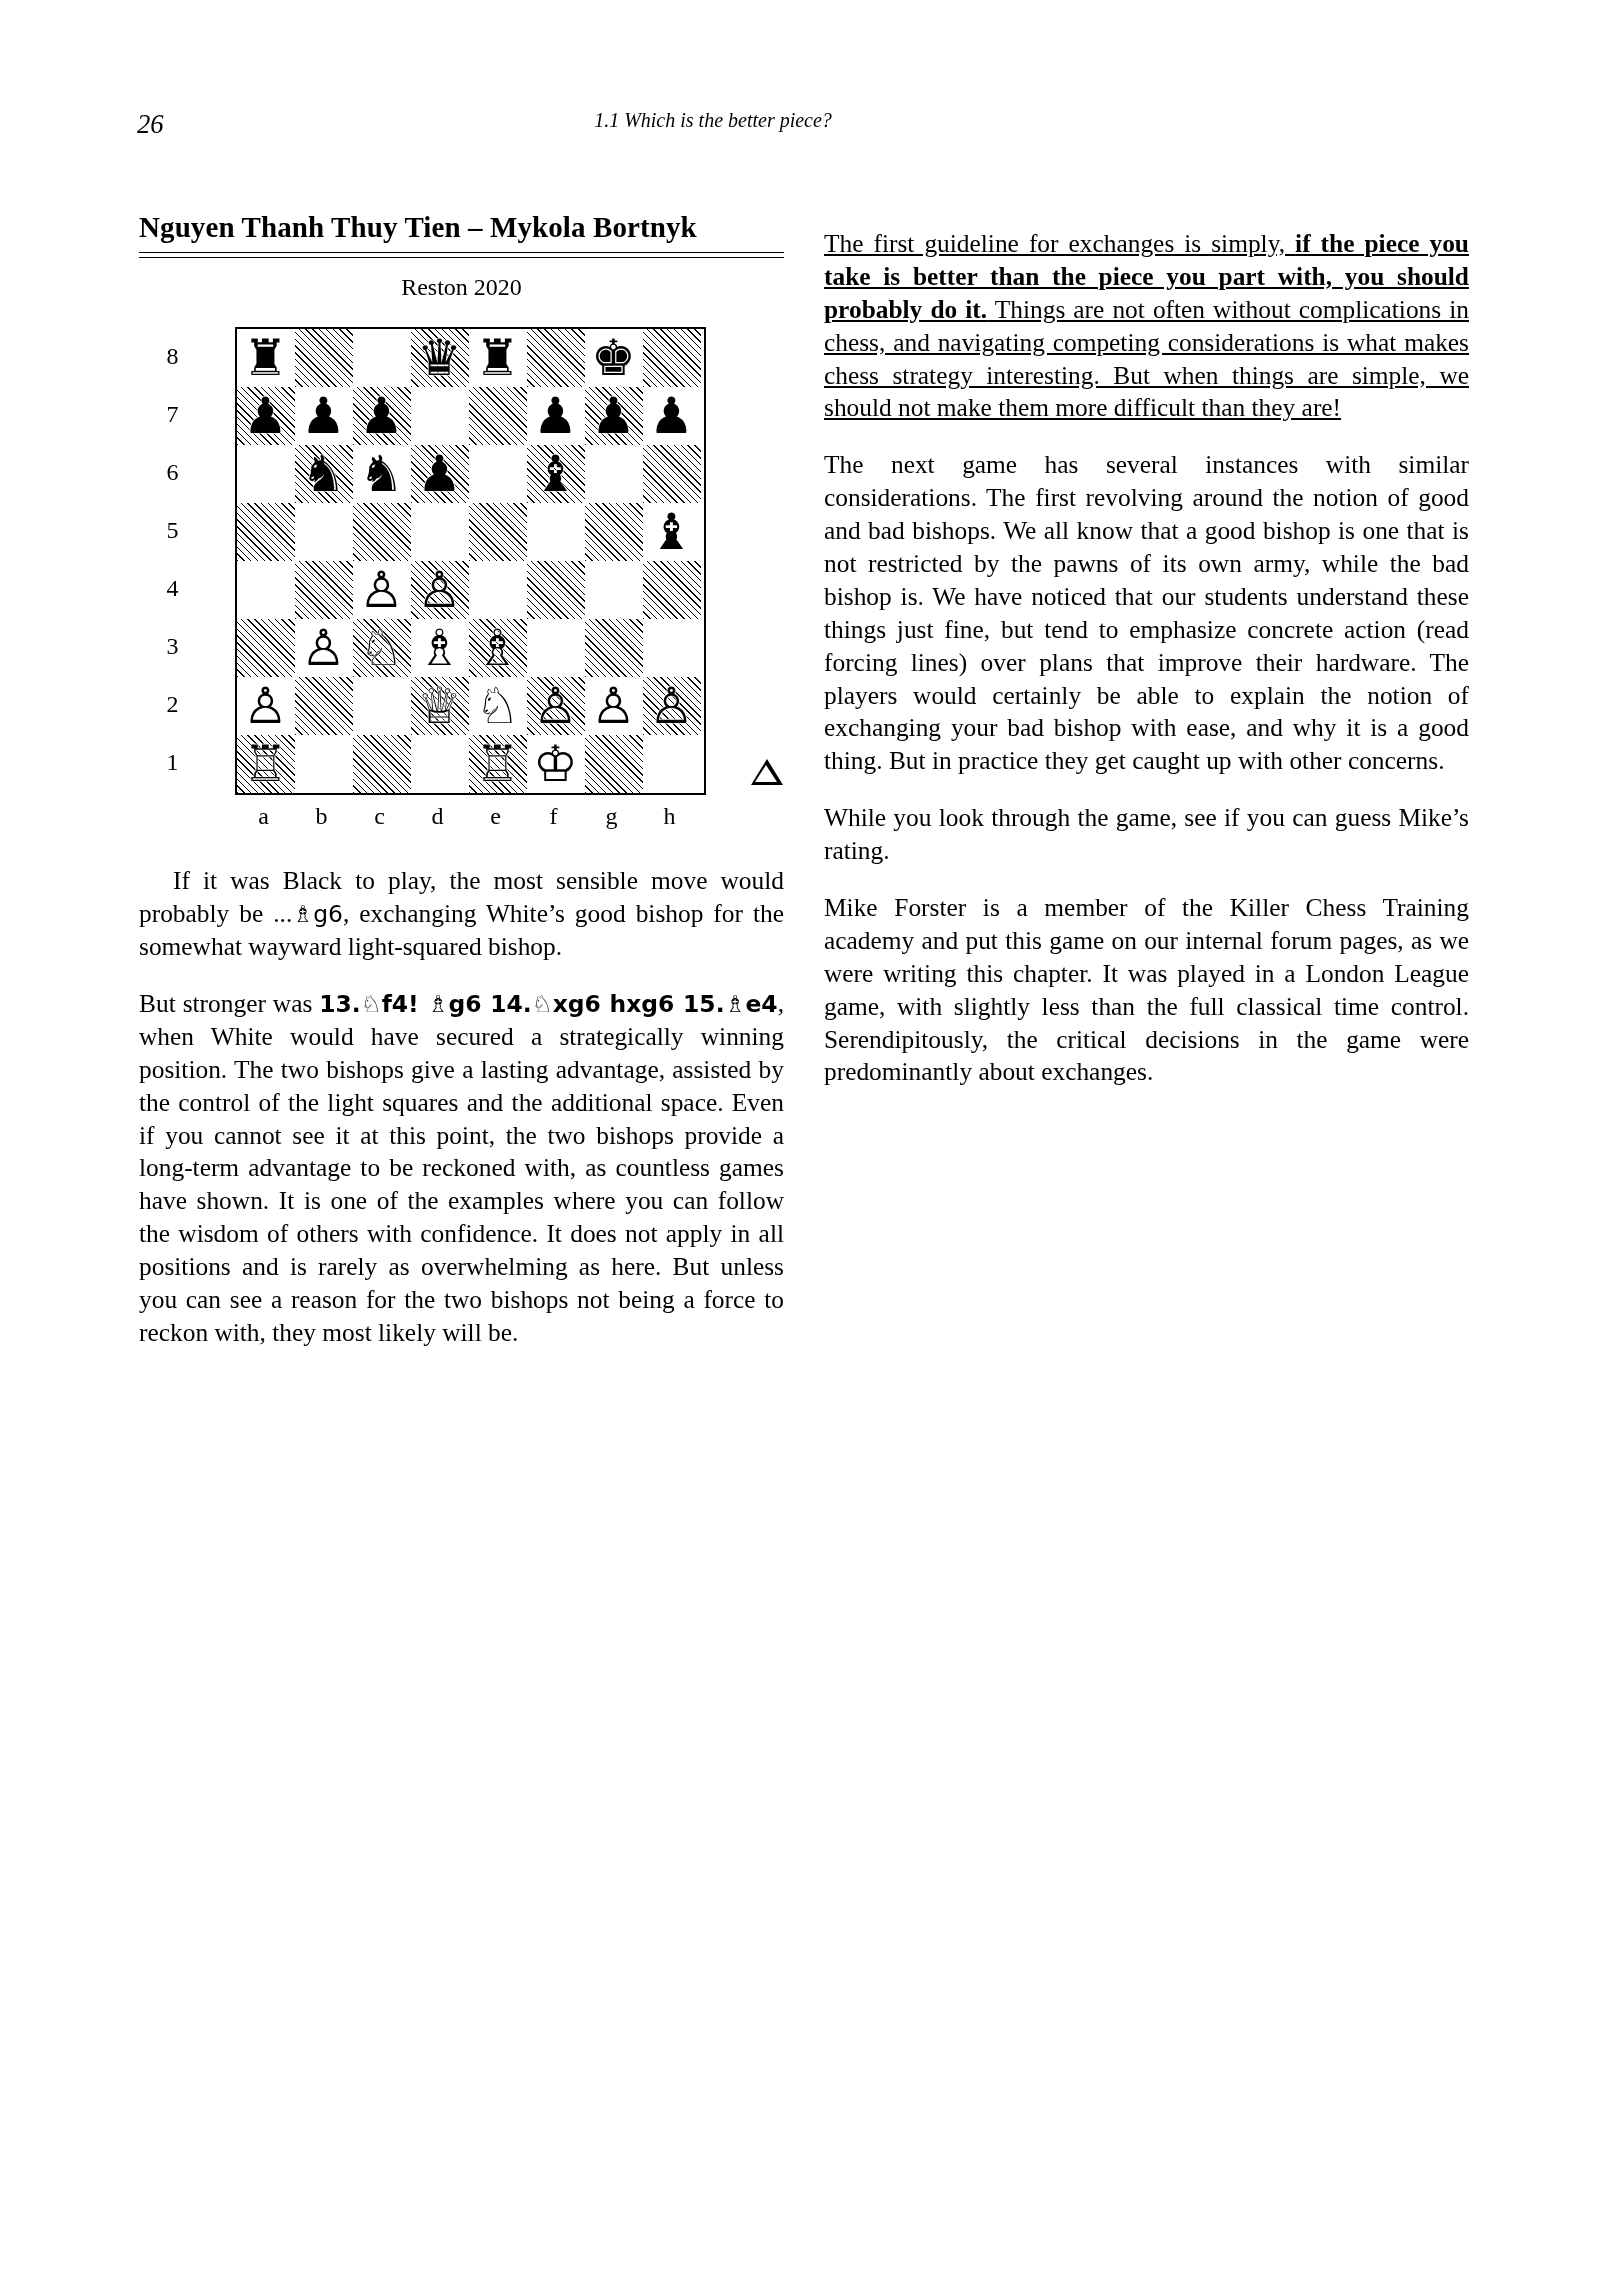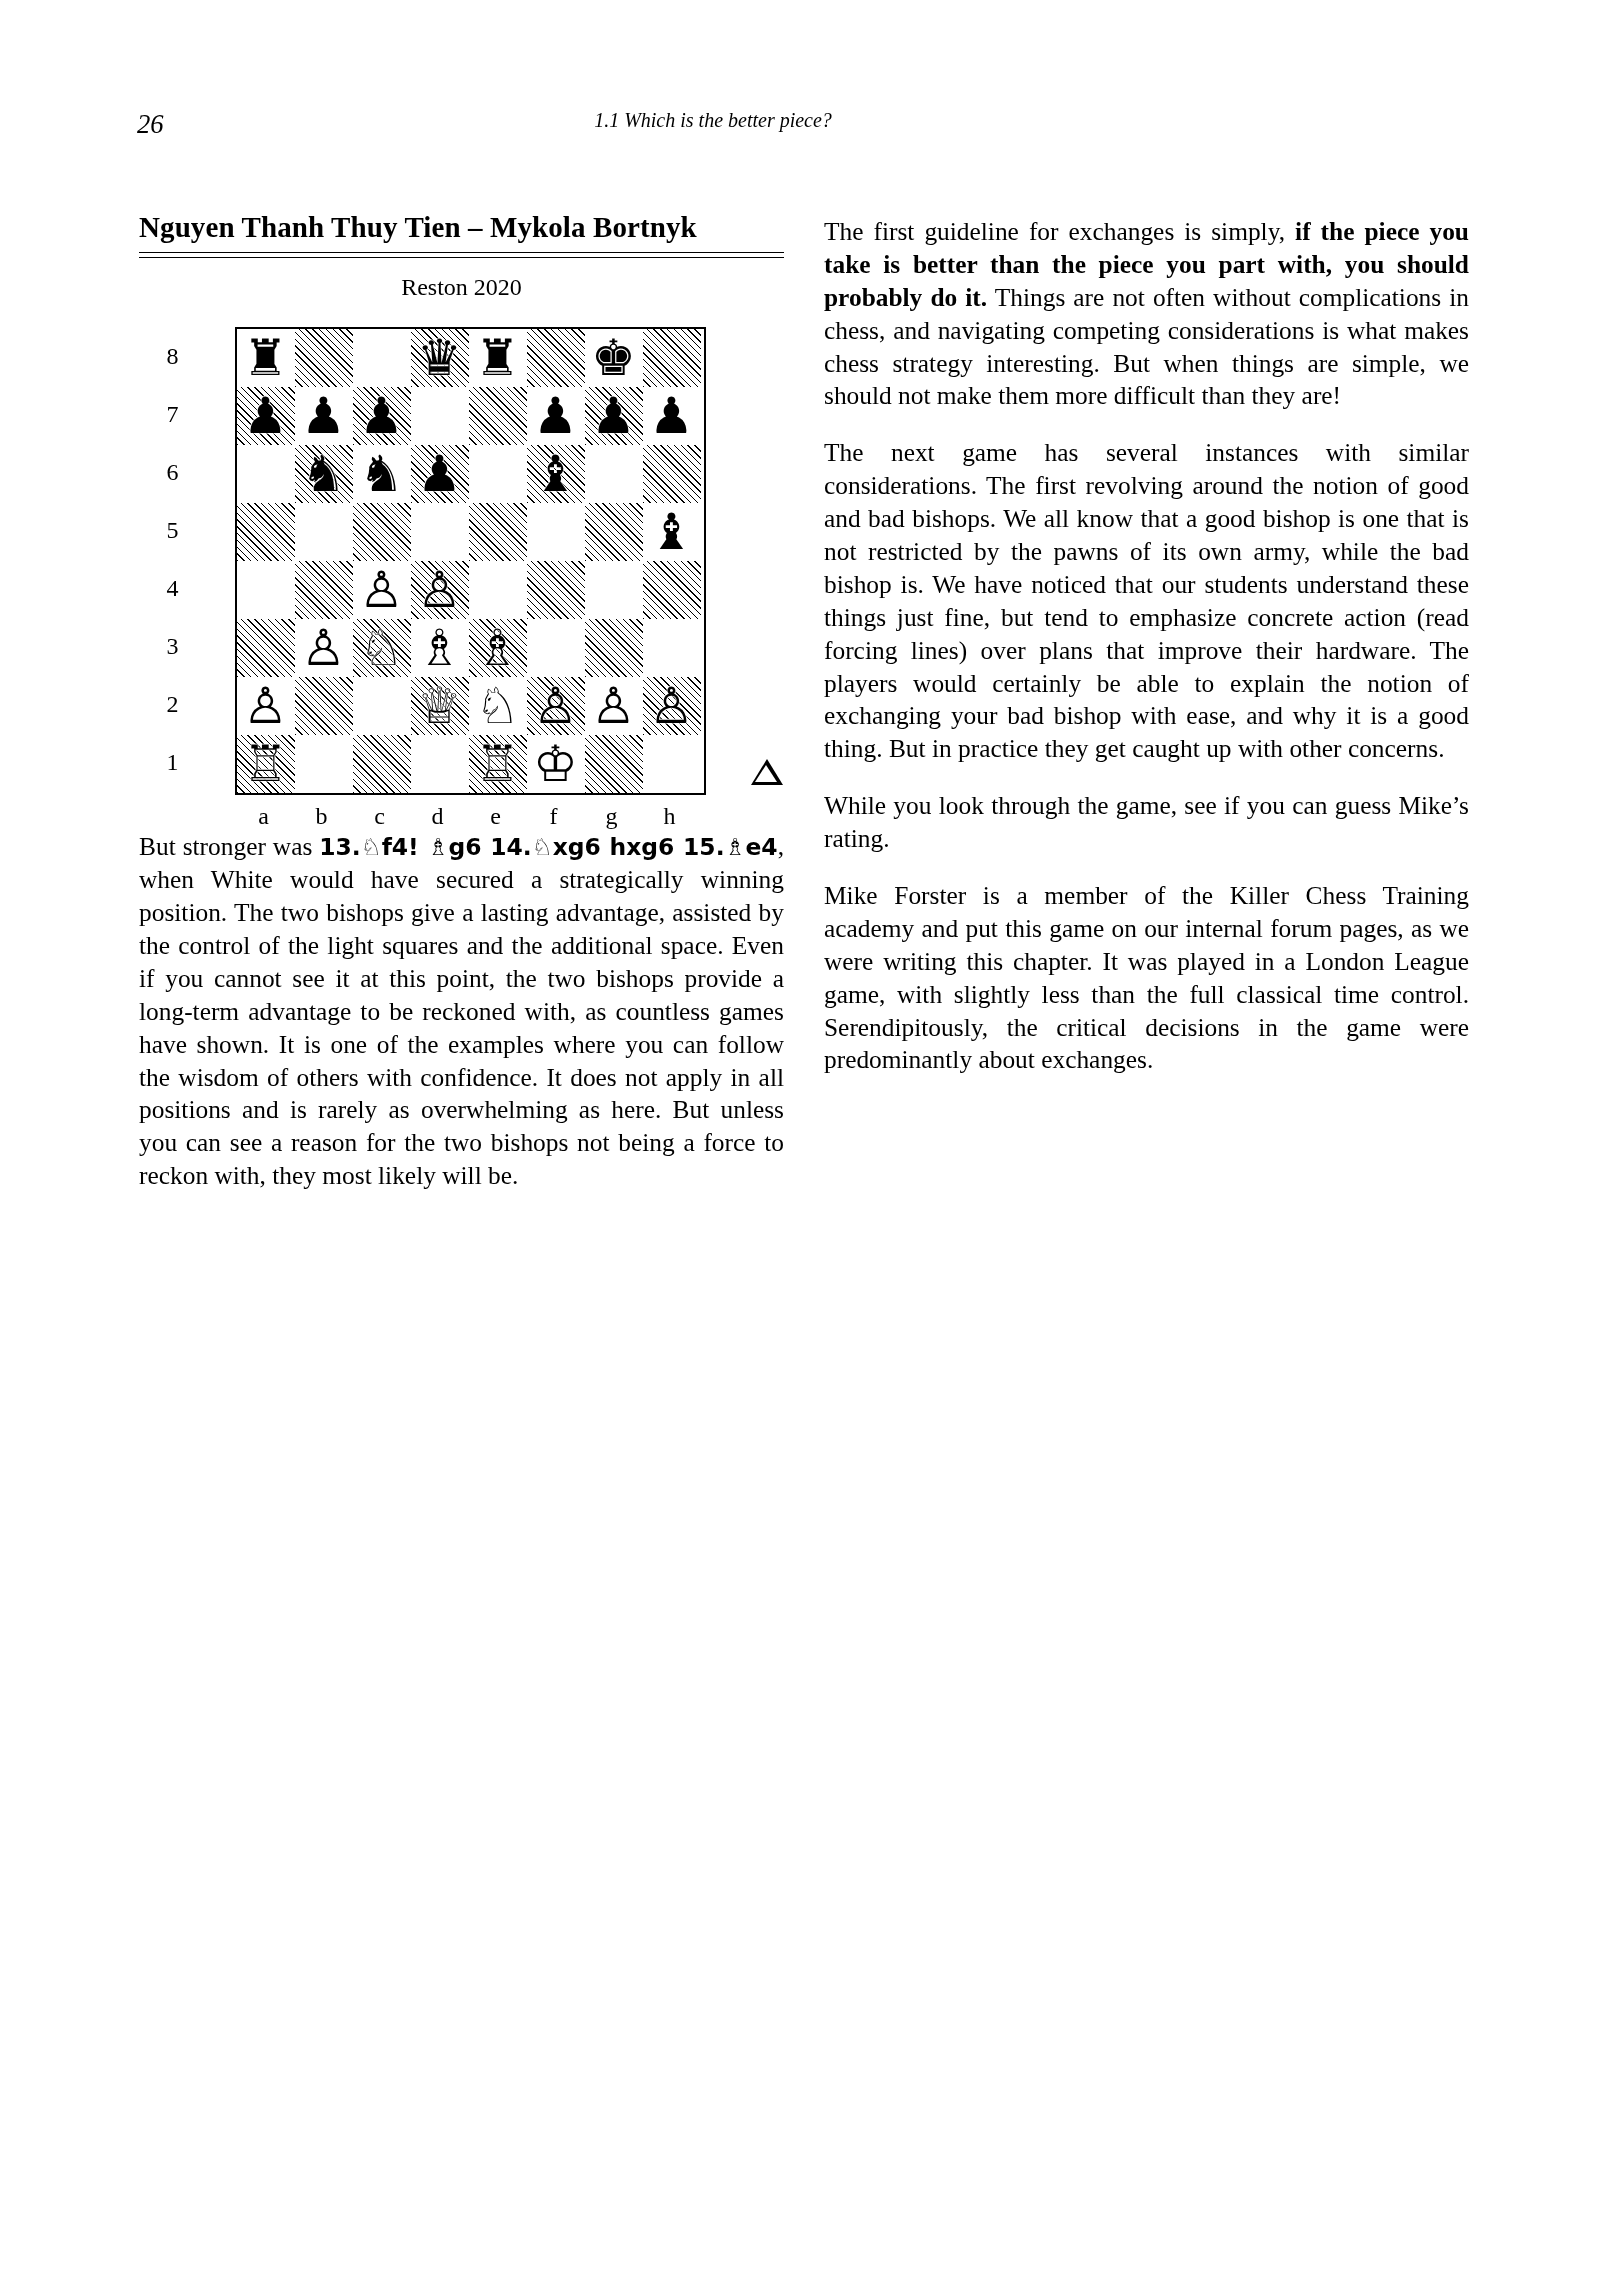--- a/index.html
+++ b/index.html
@@ -161,21 +161,21 @@
   
   p.body {
     font-size: 25.4px;
     line-height: 1.295;
     text-align: justify;
     margin: 0 0 24px 0;
     hyphens: auto;
   }
   p.body.indent { text-indent: 34px; }
   p.body.first { margin-top: 34px; }
-  .col-right p.body:first-child { margin-top: 4px; }
+  .col-right p.body:first-child { margin-top: 16px; text-decoration: underline; }
   .chessfig { font-family: "DejaVu Sans", sans-serif; font-size: 23.4px; }
 </style>
 </head>
 <body>
 
 <div class="page">
 
   <div class="runhead">
     <div class="folio">26</div>
     <div class="title">1.1 Which is the better piece?</div>
@@ -332,20 +332,21 @@
           <div>d</div>
           <div>e</div>
           <div>f</div>
           <div>g</div>
           <div>h</div>
         </div>
       <div class="turn-marker"></div>
     </div>
 
     <div id="left-paras">
+        <p class="body indent first"><span>If it was Black to play, the most sensible move would probably be ...</span><span class="chessfig">♗g6</span><span>, exchanging White’s good bishop for the somewhat wayward light-squared bishop.</span></p>
         <p class="body"><span>But stronger was </span><span class="chessfig" style="font-weight: bold;">13.♘f4! ♗g6 14.♘xg6 hxg6 15.♗e4</span><span>, when White would have secured a strategically winning position. The two bishops give a lasting advantage, assisted by the control of the light squares and the additional space. Even if you cannot see it at this point, the two bishops provide a long-term advantage to be reckoned with, as countless games have shown. It is one of the examples where you can follow the wisdom of others with confidence. It does not apply in all positions and is rarely as overwhelming as here. But unless you can see a reason for the two bishops not being a force to reckon with, they most likely will be.</span></p>
       </div>
   </div>
 
   <div class="col col-right">
     <div id="right-paras">
         <p class="body"><span>The first guideline for exchanges is simply, </span><span style="font-weight: bold;">if the piece you take is better than the piece you part with, you should probably do it.</span><span> Things are not often without complications in chess, and navigating competing considerations is what makes chess strategy interesting. But when things are simple, we should not make them more difficult than they are!</span></p>
         <p class="body"><span>The next game has several instances with similar considerations. The first revolving around the notion of good and bad bishops. We all know that a good bishop is one that is not restricted by the pawns of its own army, while the bad bishop is. We have noticed that our students understand these things just fine, but tend to emphasize concrete action (read forcing lines) over plans that improve their hardware. The players would certainly be able to explain the notion of exchanging your bad bishop with ease, and why it is a good thing. But in practice they get caught up with other concerns.</span></p>
         <p class="body"><span>While you look through the game, see if you can guess Mike’s rating.</span></p>
         <p class="body"><span>Mike Forster is a member of the Killer Chess Training academy and put this game on our internal forum pages, as we were writing this chapter. It was played in a London League game, with slightly less than the full classical time control. Serendipitously, the critical decisions in the game were predominantly about exchanges.</span></p>

